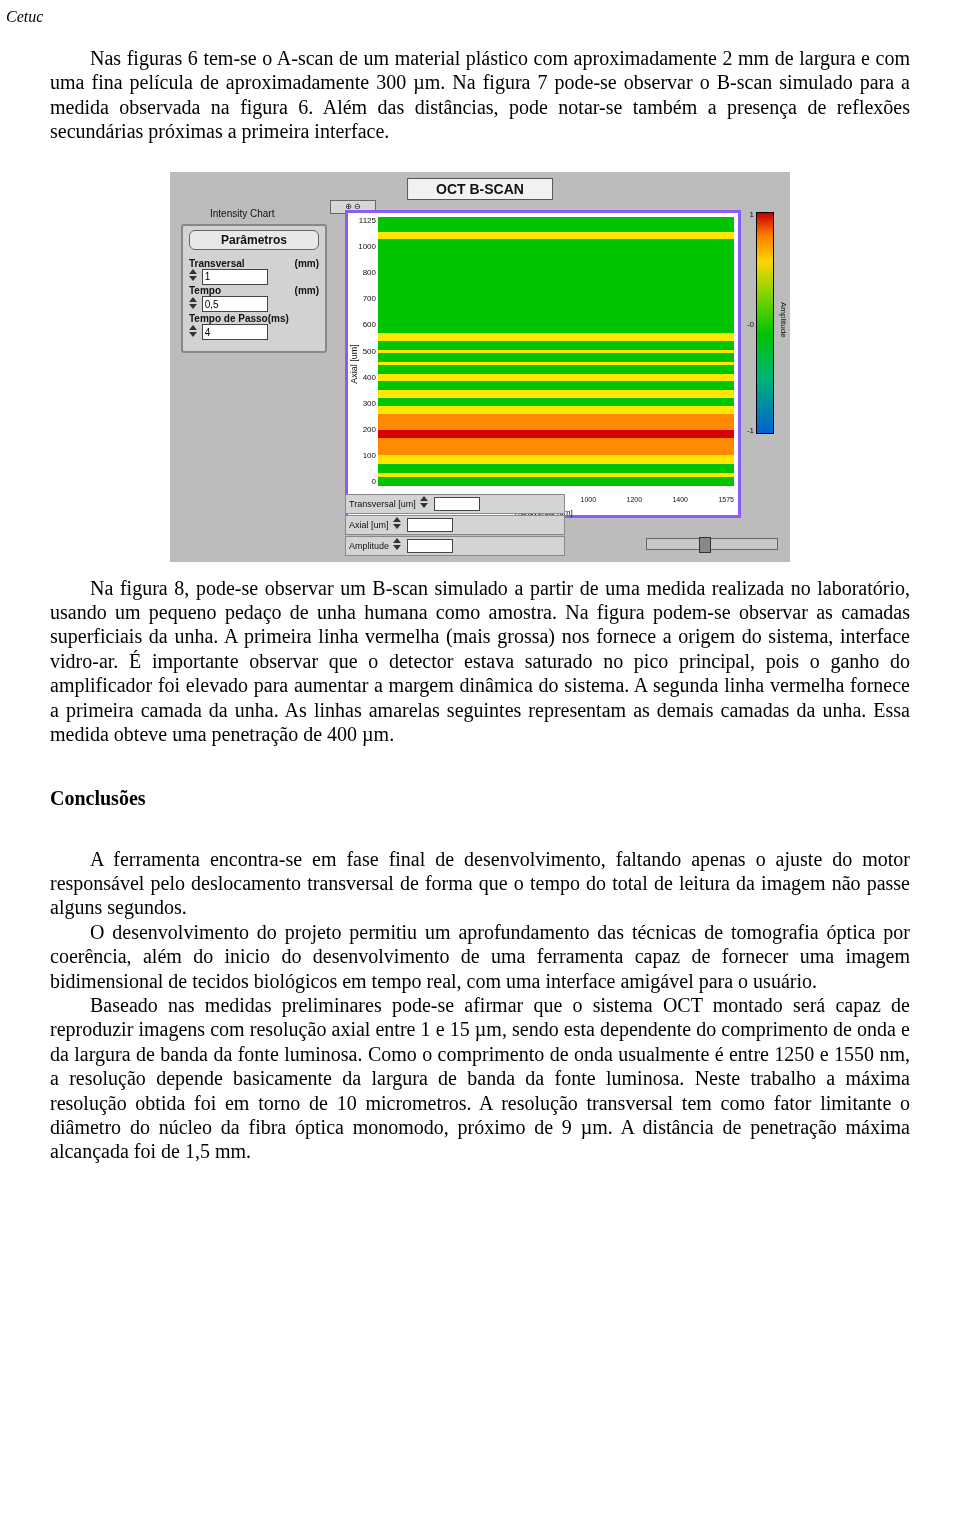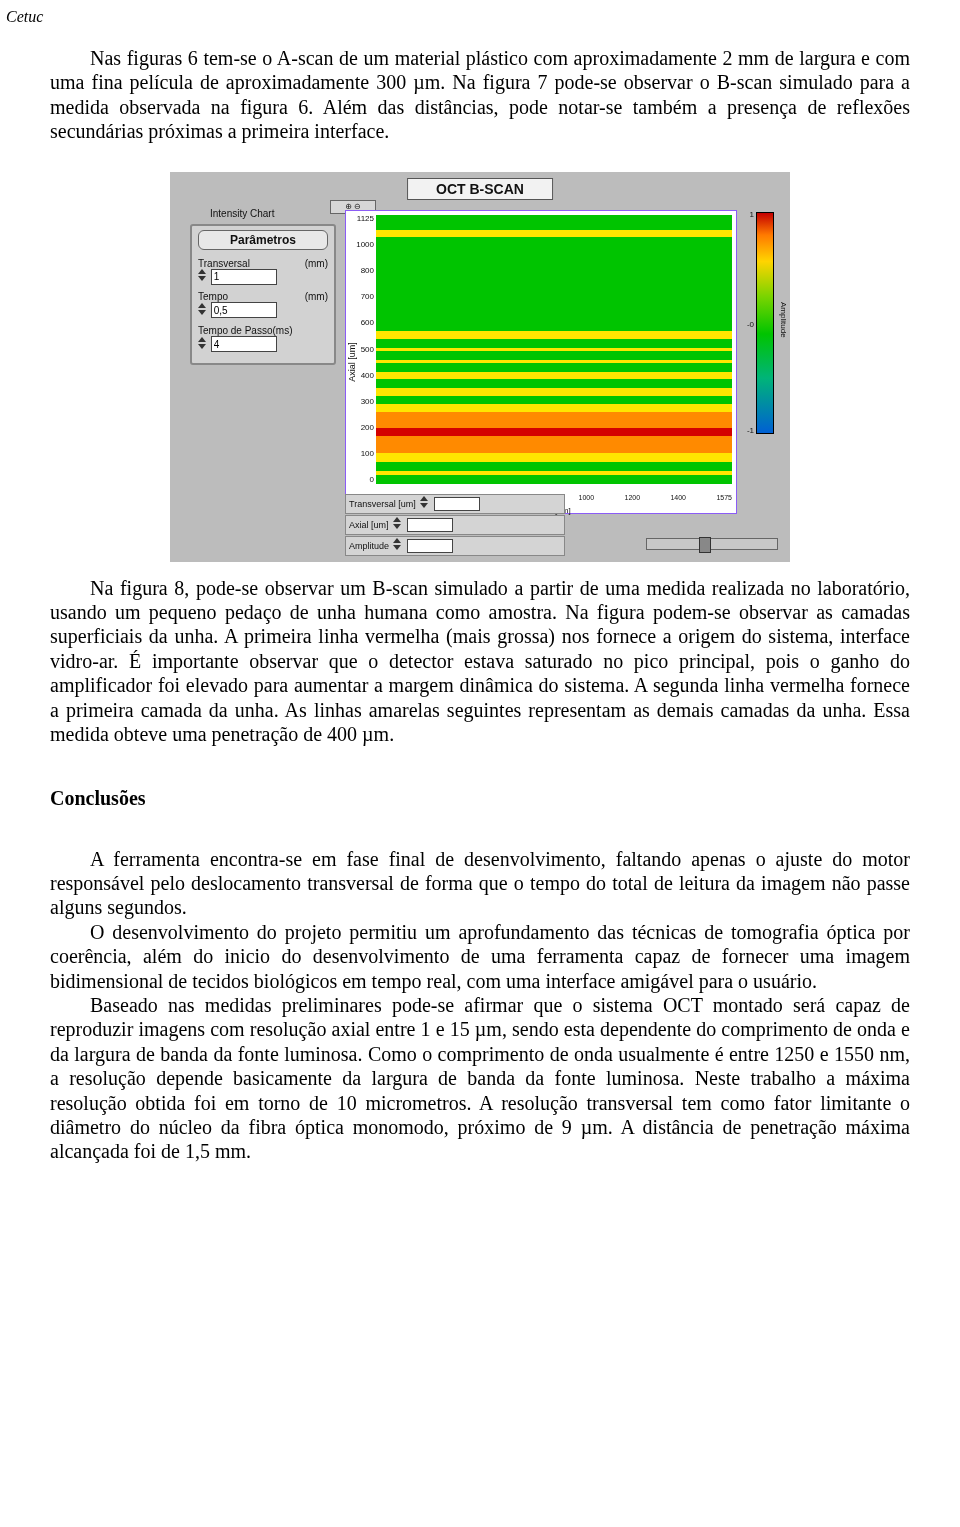--- a/index.html
+++ b/index.html
@@ -52,43 +52,42 @@
     font-size: 14px;
   }
   .intensity-label {
     position: absolute;
     top: 36px; left: 40px;
     font-size: 10px;
   }
   
   .param-panel {
     position: absolute;
-    left: 20px; top: 52px;
+    left: 11px; top: 52px;
     width: 130px;
     background: #d2d2d2;
     border: 2px solid #888;
     border-radius: 3px;
     padding: 4px 6px 10px 6px;
   }
   .param-title {
     background: #e8e8e8;
     text-align: center;
     font-weight: bold;
     font-size: 12px;
     border: 1px solid #666;
     border-radius: 6px;
     margin-bottom: 8px;
     padding: 2px 0;
   }
   .param-row-label {
-    font-weight: normal;
+    font-weight: bold;
     font-size: 10px;
     display: flex;
     justify-content: space-between;
-    margin-top: 6px;
   }
   .param-input {
     width: 60px;
     height: 14px;
     font-size: 10px;
     padding: 0 2px;
     border: 1px solid #444;
     background: #fff;
   }
   .stepper {
@@ -102,21 +101,21 @@
     border-left:4px solid transparent; border-right:4px solid transparent;
   }
   .stepper::before { border-bottom:5px solid #333; margin-bottom:2px;}
   .stepper::after { border-top:5px solid #333;}
   
   .chart-area {
     position: absolute;
     left: 175px; top: 38px;
     width: 390px; height: 302px;
     background: #fff;
-    border: 1px solid #8b5cf6;
+    border: 3px solid #8b5cf6;
   }
   .chart-inner {
     position: absolute;
     left: 30px; top: 4px; right: 4px; bottom: 28px;
     display: flex; flex-direction: column;
   }
   .band { width: 100%; }
   .y-ticks {
     position: absolute; left: 2px; top: 4px; bottom: 28px;
     width: 26px;

